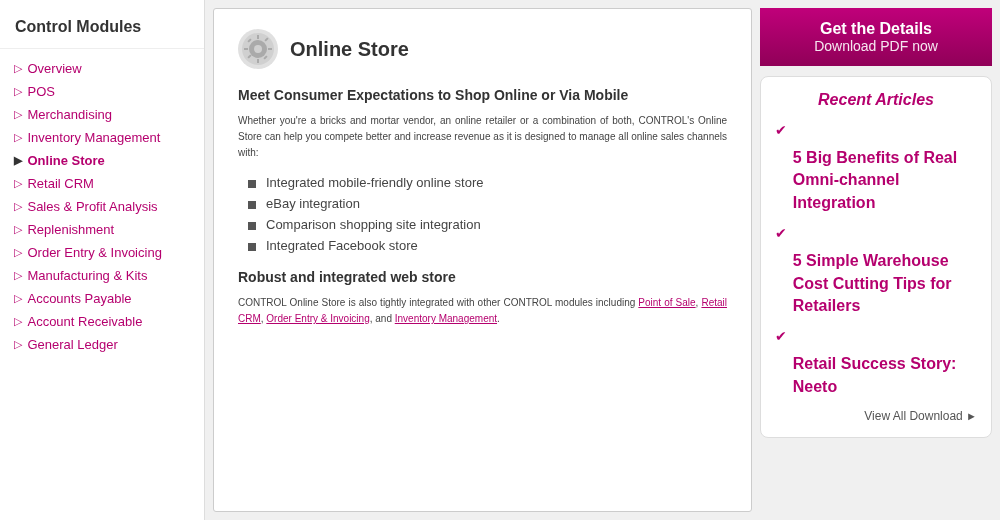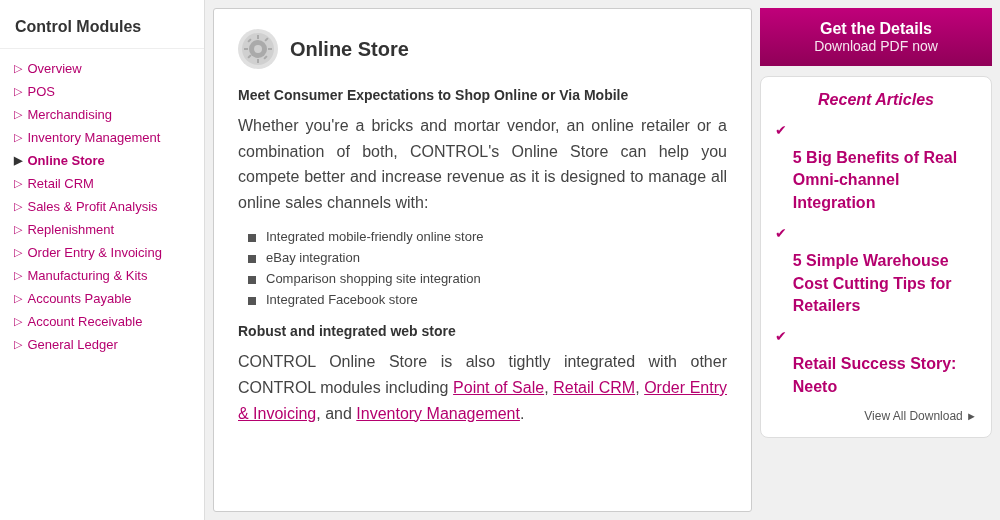--- a/index.html
+++ b/index.html
@@ -93,21 +93,21 @@
       font-weight: bold;
       color: #333;
       margin-bottom: 10px;
     }
 
     .section-text {
       color: #444;
       line-height: 1.6;
       text-align: justify;
       margin-bottom: 14px;
-      font-size: 16px;
+      font-size: 10px;
     }
     .section-text a {
       color: #b5006e;
       text-decoration: underline;
     }
 
     .bullet-list {
       margin: 10px 0 16px 10px;
     }
     .bullet-item {

